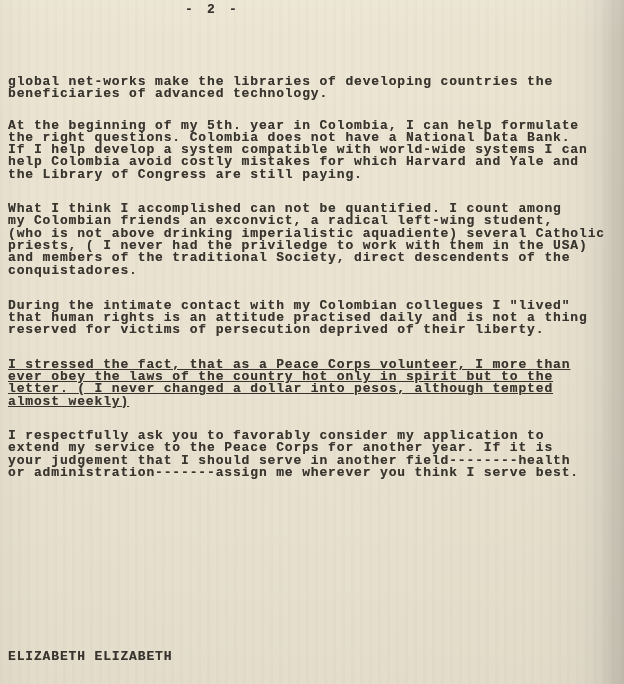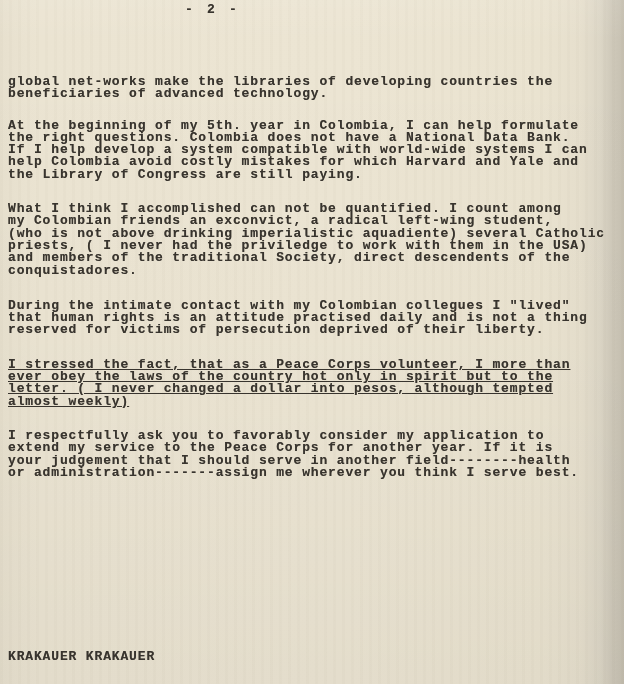--- a/index.html
+++ b/index.html
@@ -94,14 +94,14 @@
       <div class="paragraph">I stressed the fact, that as a Peace Corps volunteer, I more than
 ever obey the laws of the country hot only in spirit but to the
 letter. ( I never changed a dollar into pesos, although tempted
 almost weekly)</div>
       <div class="paragraph">I respectfully ask you to favorably consider my application to
 extend my service to the Peace Corps for another year. If it is
 your judgement that I should serve in another field--------health
 or administration-------assign me wherever you think I serve best.</div>
     </div>
 
-  <div class="typewriter signature">KRAKAUER KRAKAUER</div>
+  <div class="typewriter signature">ELIZABETH ELIZABETH</div>
 </div>
 
 </body></html>

